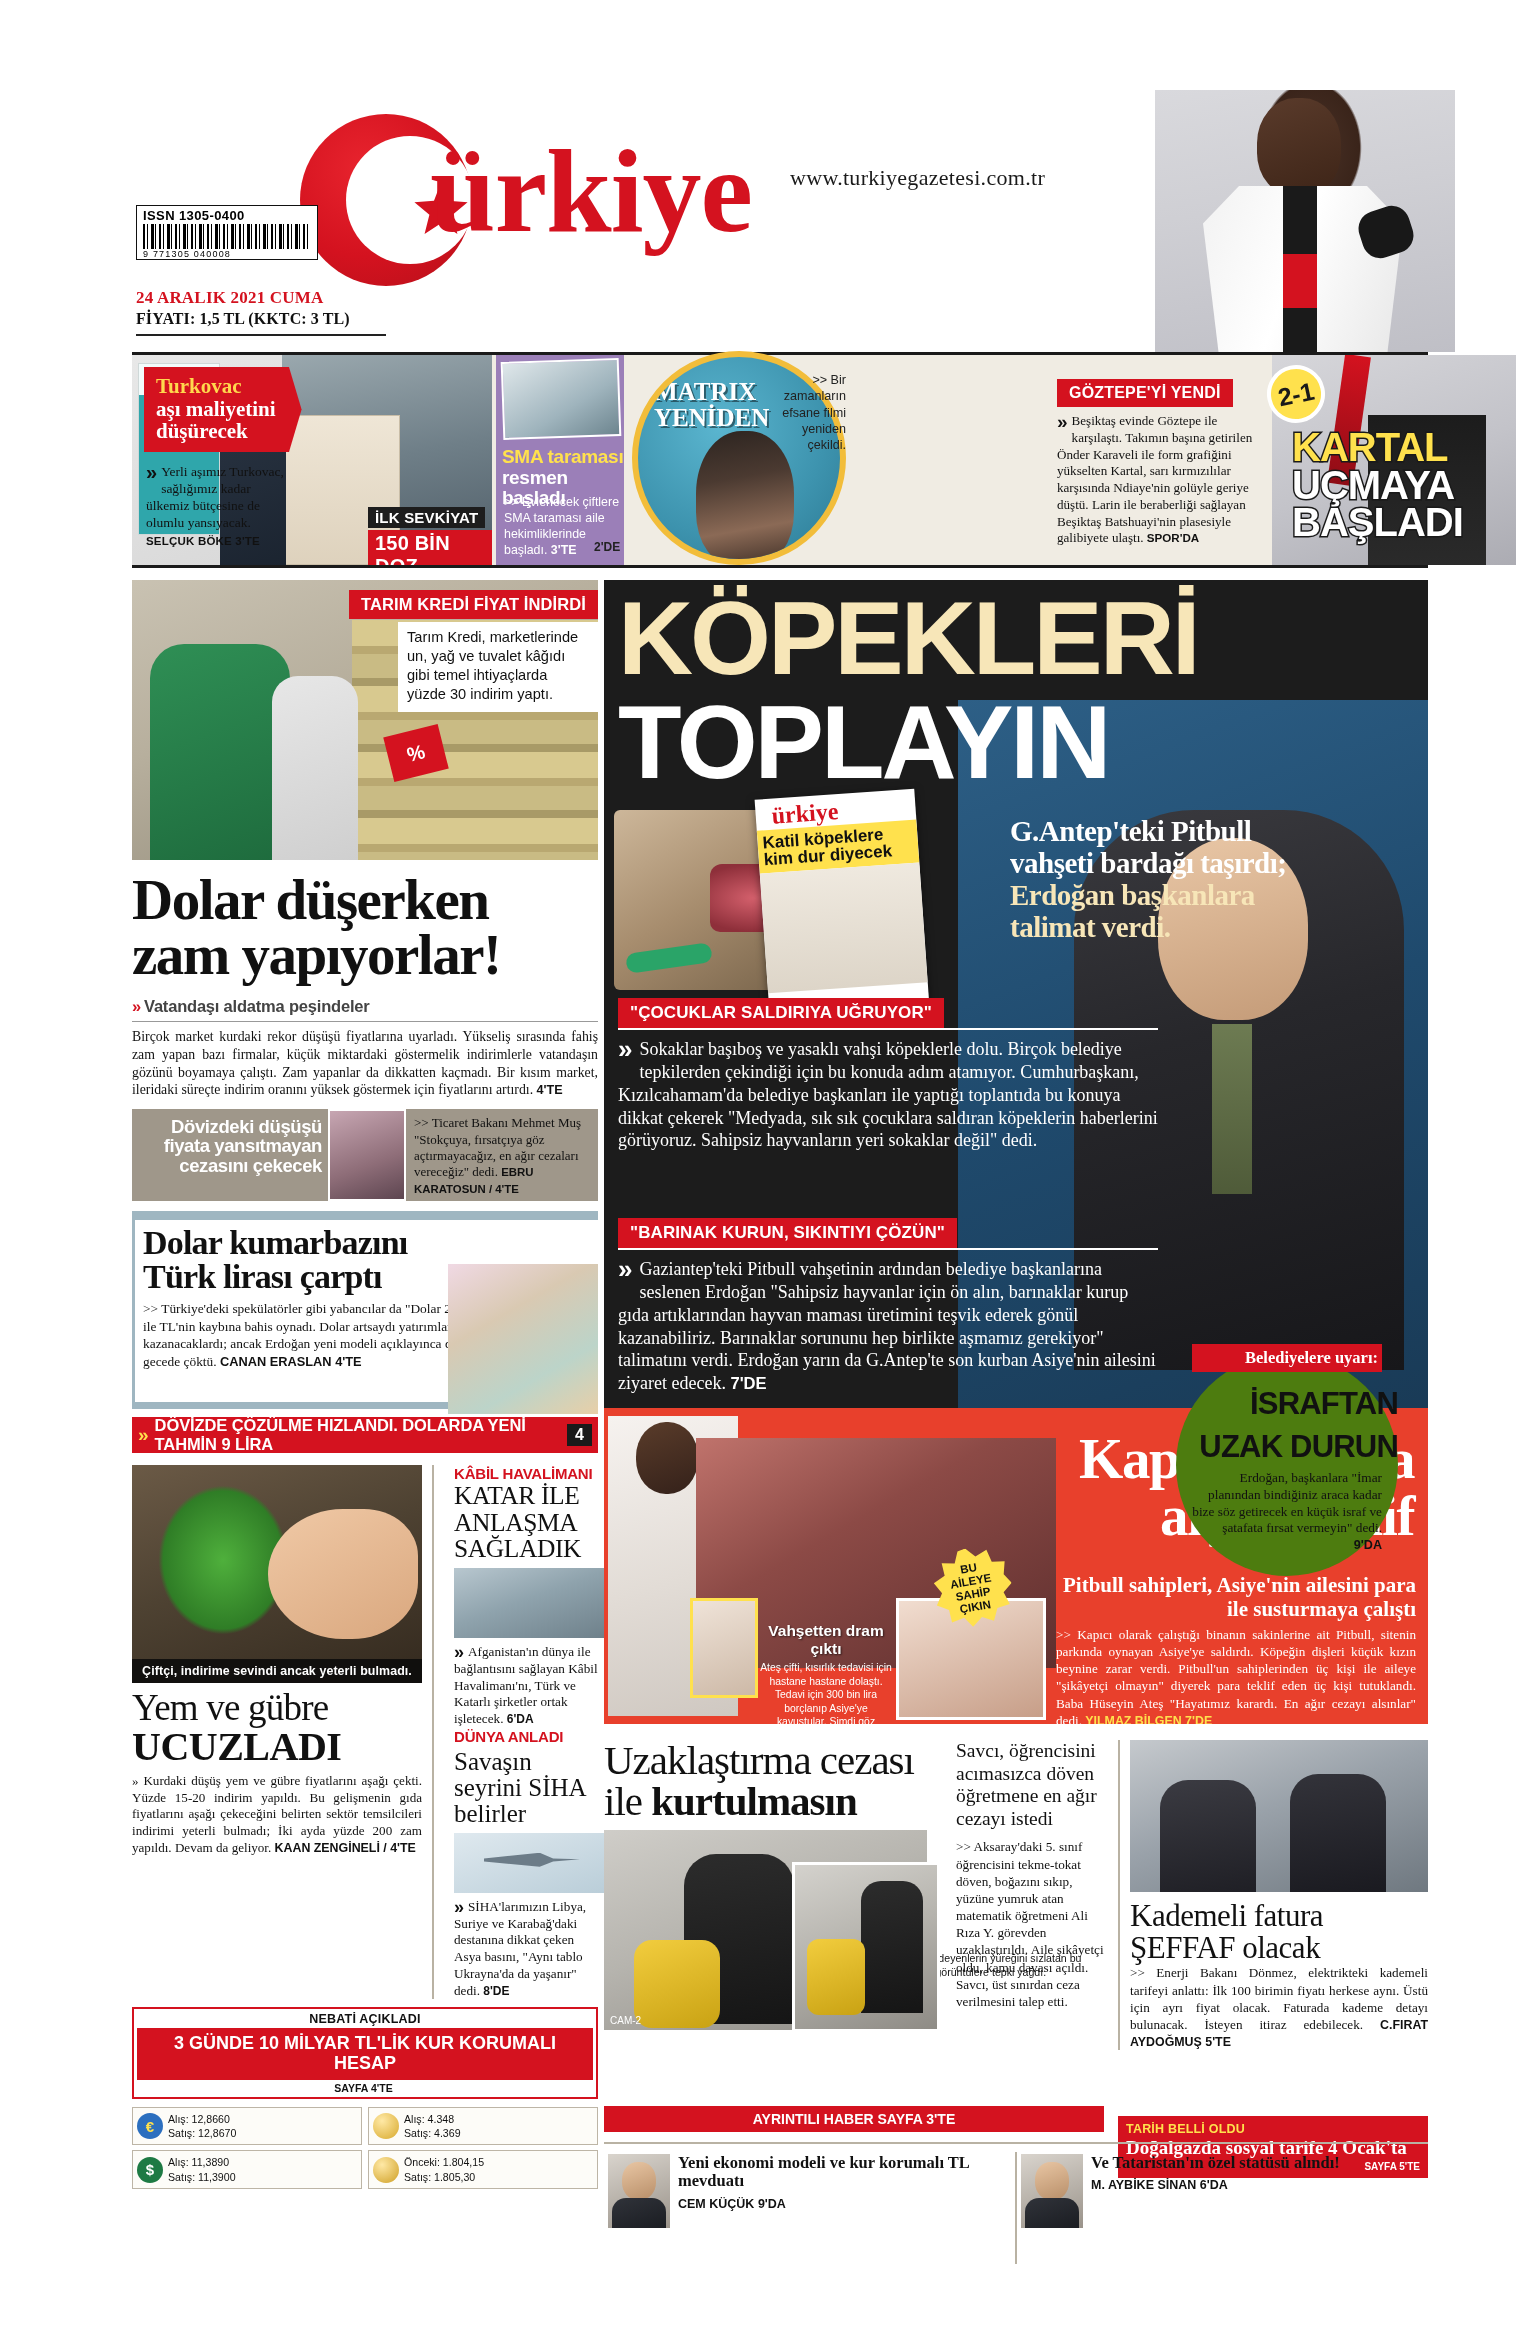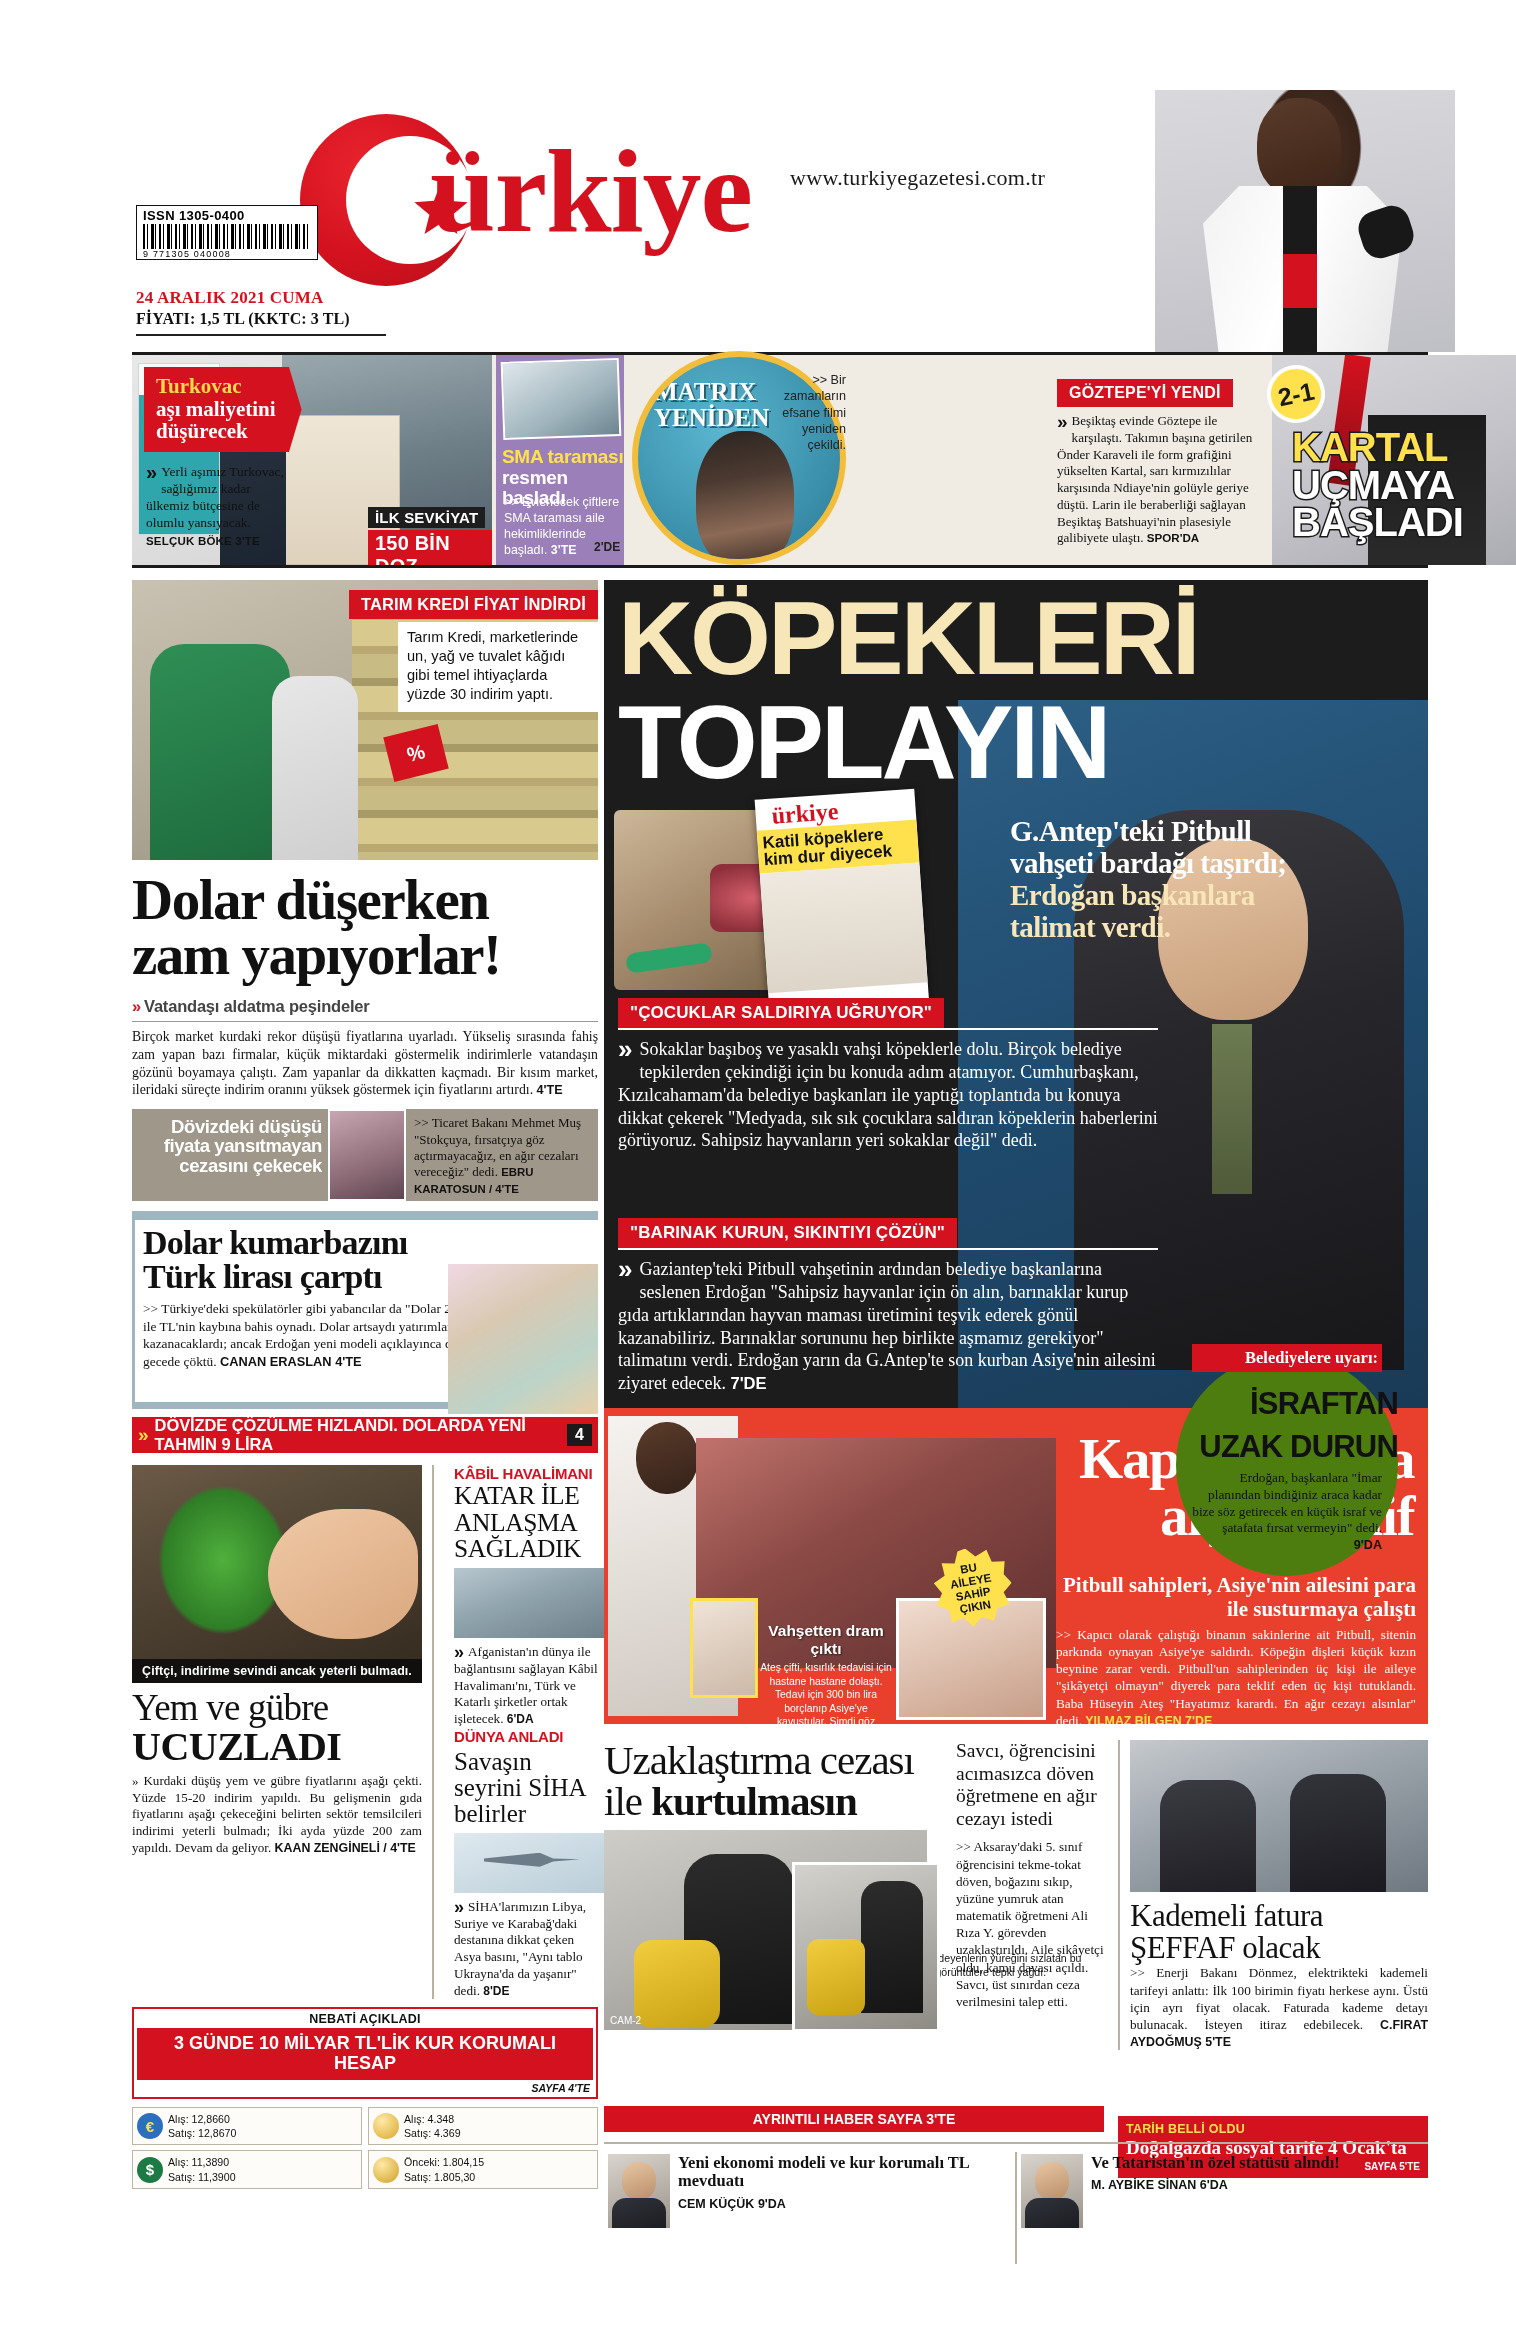--- a/index.html
+++ b/index.html
@@ -544,22 +544,22 @@
   .nebati-top {
     text-align:center; font-family:"Liberation Sans",sans-serif; font-weight:bold;
     font-size: 12.5px; color:#111; letter-spacing:.2px;
   }
   .nebati-red {
     background:#d4121f; color:#fff; text-align:center; padding: 6px 4px;
     font-family:"Liberation Sans",sans-serif; font-weight:bold;
     font-size: 18px; line-height:1.1; margin-top: 2px;
   }
   .nebati-pg {
-    text-align:right; font-family:"Liberation Sans",sans-serif; font-weight:bold;
-    font-size: 10.5px; color:#111; padding-right: 3px; margin-top: 2px; font-style: italic;
+    text-align:center; font-family:"Liberation Sans",sans-serif; font-weight:bold;
+    font-size: 10.5px; color:#111; padding-right: 3px; margin-top: 2px;
   }
 
   .rates {
     margin-top: 8px; display:flex; gap: 6px;
   }
   .rate-cell {
     flex:1; border: 1.5px solid #bdb5a6; display:flex; align-items:center; padding: 4px 4px;
     background:#fdfcf8;
   }
   .rate-ico {

